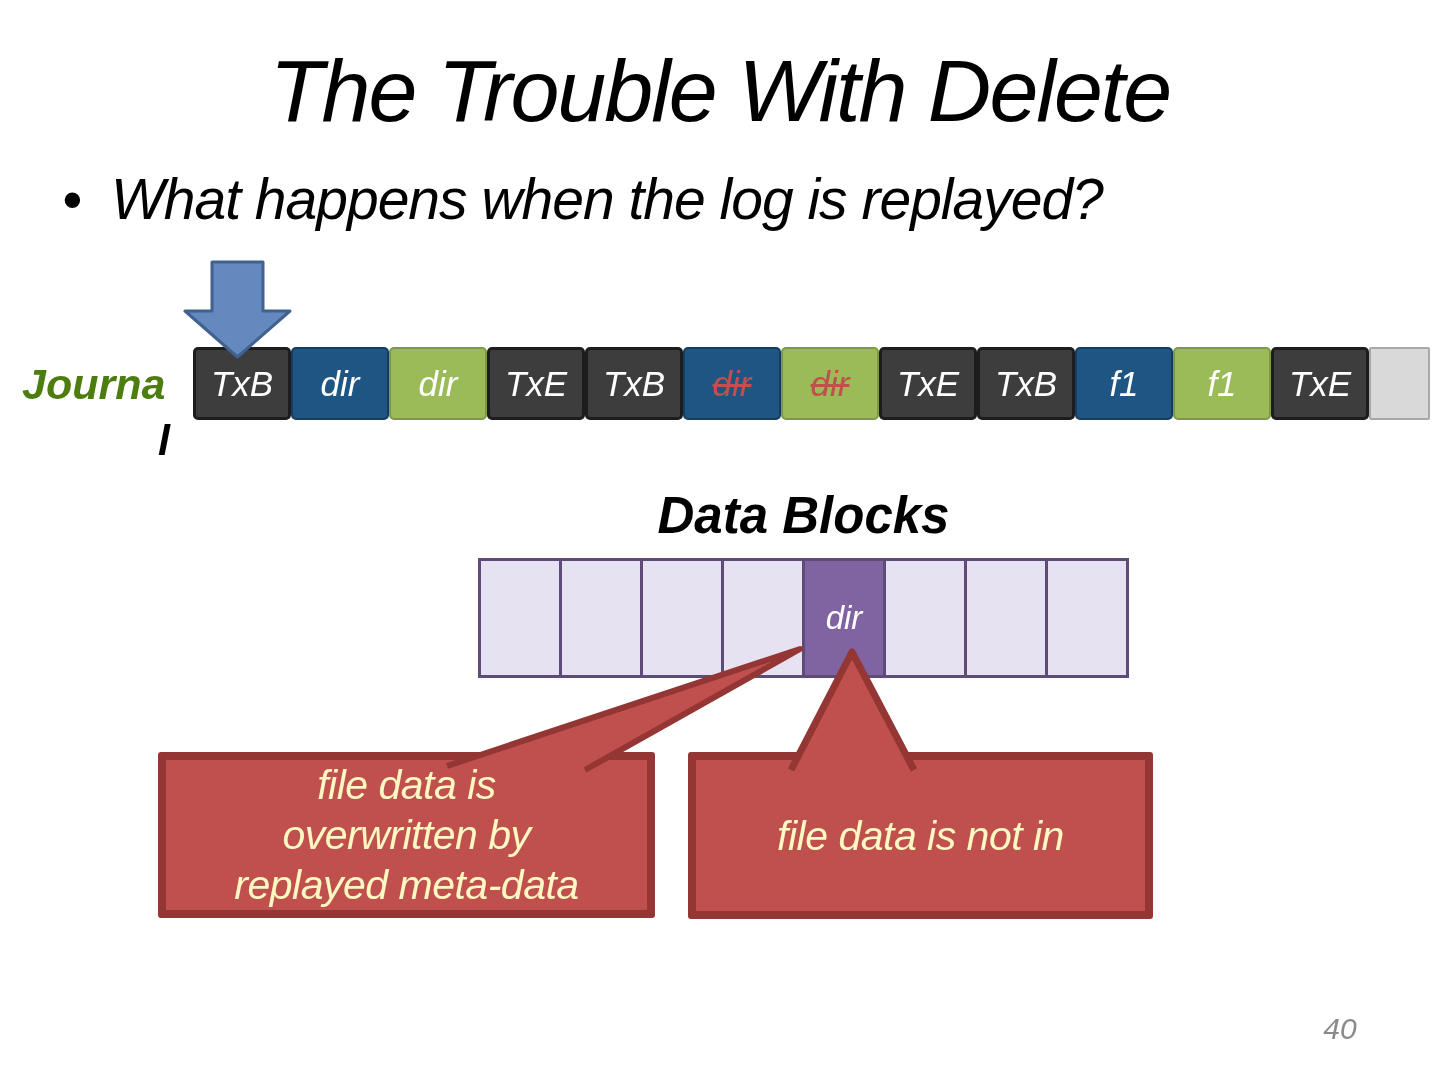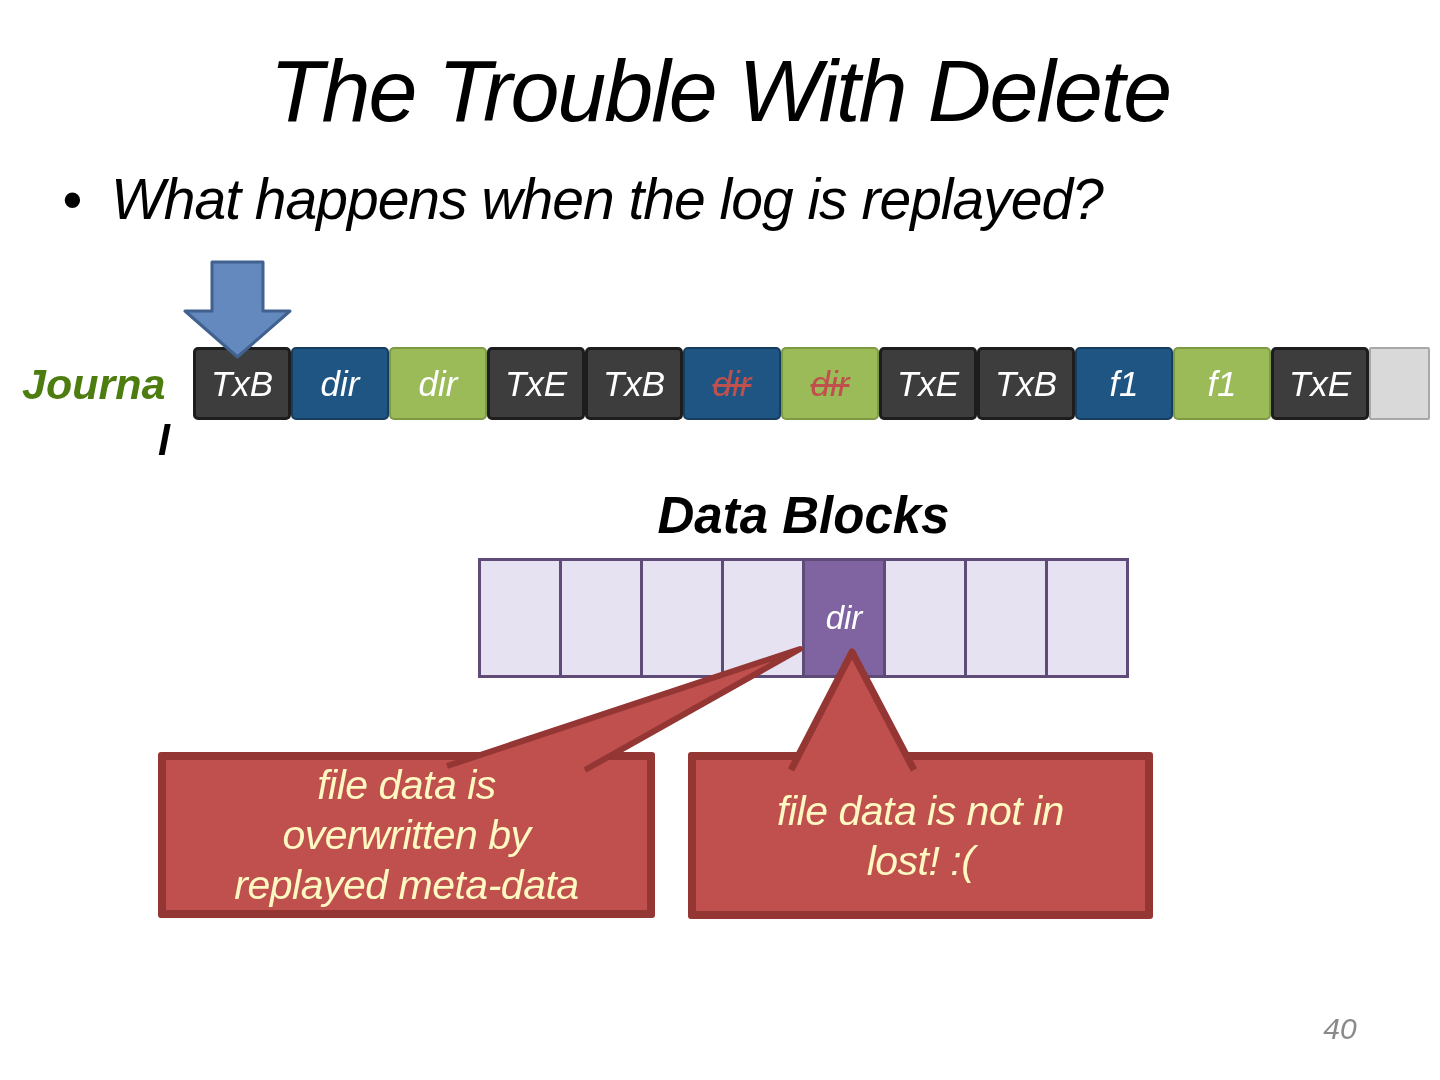--- a/index.html
+++ b/index.html
@@ -239,21 +239,20 @@
     <div class="callout-text">
         <div>file data is</div>
         <div>overwritten by</div>
         <div>replayed meta-data</div>
       </div>
   </div>
 
   <div class="callout callout-2">
     <div class="callout-text">
         <div>file data is not in</div>
-        <div>lost! :(</div>
       </div>
   </div>
 
   <svg class="pointers-svg" width="1440" height="1080" viewBox="0 0 1440 1080">
 
     <polygon points="800,649 447,766 585,770" fill="#c0504d"></polygon>
     <path d="M447,766 L800,649 L585,770" fill="none" stroke="#943634" stroke-width="6" stroke-linejoin="round"></path>
 
     <polygon points="852,652 791,770 914,770" fill="#c0504d"></polygon>
     <path d="M791,770 L852,652 L914,770" fill="none" stroke="#943634" stroke-width="7" stroke-linejoin="round"></path>

